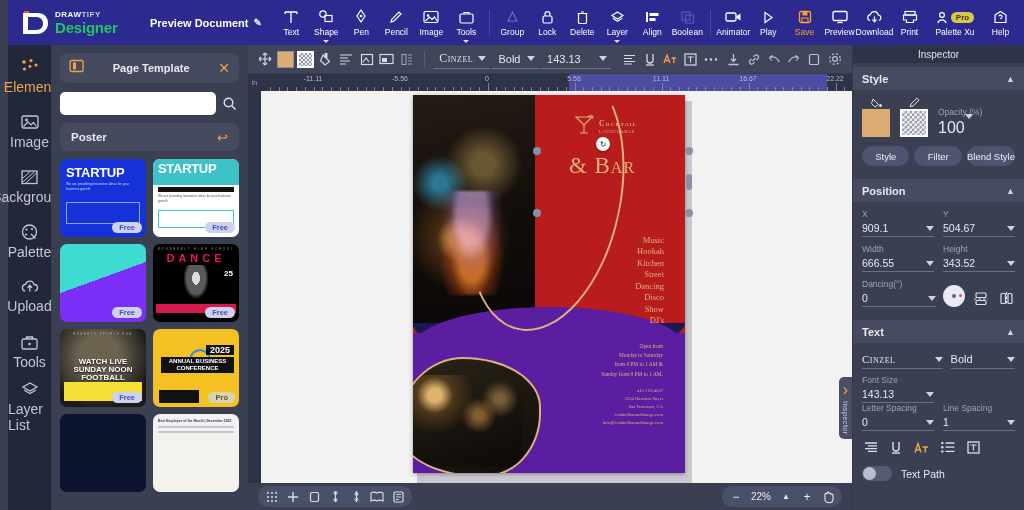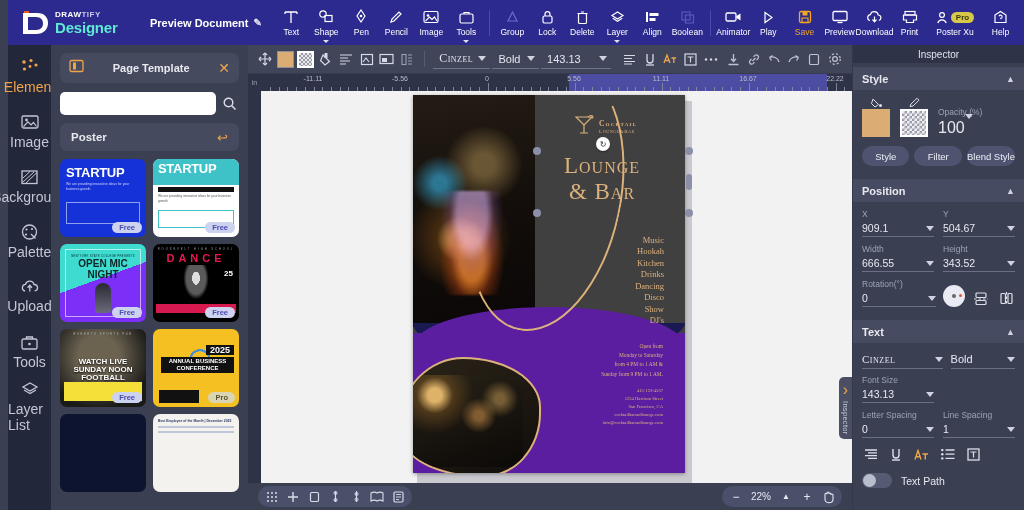--- a/index.html
+++ b/index.html
@@ -17,21 +17,21 @@
     flex:0 0 45px; position:relative;
   }
   .logo-wrap { display:flex; align-items:center; padding-left:12px; width:128px; }
   .logo-mark {
     width:30px; height:28px; position:relative; margin-right:5px;
   }
   .logo-mark svg { display:block; }
   .logo-text { line-height:1; }
   .logo-top { font-size:8px; font-weight:bold; letter-spacing:.5px; color:#fff; }
   .logo-top .tif { color:#c9c8e8; }
-  .logo-bottom { font-size:15px; font-weight:bold; color:#5eead4; letter-spacing:-0.2px; margin-top:1px;}
+  .logo-bottom { font-size:15px; font-weight:bold; color:#22c55e; letter-spacing:-0.2px; margin-top:1px;}
   .doc-title {
     font-size:11px; color:#fff; font-weight:bold; display:flex; align-items:center;
     margin-left:14px; white-space:nowrap;
   }
   .doc-title .pencil { margin-left:5px; font-size:10px; opacity:.9; }
 
   .tool-group { display:flex; align-items:center; height:45px; }
   .tb-item {
     width:35px; height:45px; display:flex; flex-direction:column; align-items:center;
     justify-content:center; gap:1px; cursor:pointer; position:relative;
@@ -184,21 +184,21 @@
   .ruler-v { width:13px; flex:0 0 13px; background:#2e3347; position:relative; overflow:hidden;}
   .stage {
     flex:1; background:#f2f2f2; position:relative; overflow:hidden;
     display:flex; align-items:center; justify-content:center;
   }
 
   
   .poster-shadow { position:absolute; left:156px; top:10px; width:275px; height:382px; background:#c9c9cf; }
   .poster {
     position:absolute; left:152px; top:4px; width:272px; height:378px;
-    background:#404040; overflow:hidden; box-shadow:0 1px 4px rgba(0,0,0,.35);
+    background:#b91c1c; overflow:hidden; box-shadow:0 1px 4px rgba(0,0,0,.35);
   }
   .p-photo {
     position:absolute; left:0; top:0; width:122px; height:232px;
     background:
       radial-gradient(circle at 38% 62%, rgba(255,190,90,.75) 0 5%, rgba(255,150,40,.22) 14%, transparent 32%),
       radial-gradient(circle at 22% 38%, rgba(60,200,255,.55) 0 4%, transparent 16%),
       radial-gradient(circle at 58% 30%, rgba(255,210,120,.35) 0 6%, transparent 22%),
       linear-gradient(170deg,#241c14 0%, #120d0a 55%, #0a0707 100%);
   }
   .p-glass {
@@ -540,21 +540,21 @@
         <span class="lbl">Print</span>
       </div>
       <div class="tb-item user-item">
         <span class="ic user-row">
           <svg width="12" height="13" viewBox="0 0 12 13">
               <circle cx="6" cy="4" r="2.4" stroke="#fff" fill="none" stroke-width="1.2"></circle>
               <path d="M1.8 12 a4.4 4.4 0 0 1 8.4 0" stroke="#fff" fill="none" stroke-width="1.2"></path>
             </svg>
           <span class="pro-badge">Pro</span>
         </span>
-        <span class="lbl">Poster Xu</span>
+        <span class="lbl">Palette Xu</span>
       </div>
       <div class="tb-item" style="margin-right:6px">
         <span class="ic">
             <svg width="15" height="14" viewBox="0 0 15 14">
               <path d="M2 5 L7.5 1.5 L13 5 v7.5 H2 Z" stroke="#fff" fill="none" stroke-width="1.2"></path>
               <path d="M6 6.2 a1.6 1.6 0 1 1 1.8 2.1 v1" stroke="#fff" fill="none" stroke-width="1.1"></path>
             </svg>
           </span>
         <span class="lbl">Help</span>
       </div>
@@ -657,25 +657,20 @@
 
         <div class="tpl-card t-startup-teal">
           <div class="tband">STARTUP</div>
           <div class="blk"></div>
           <div class="s">We are providing innovative ideas for your business growth</div>
           <div class="bx"></div>
           <span class="badge free">Free</span>
         </div>
 
         <div class="tpl-card t-openmic">
-          <div class="inner">
-            <div class="k">NEW YORK STATE COLLEGE PRESENTS</div>
-            <div class="h">OPEN MIC NIGHT</div>
-            <div class="mic"></div>
-          </div>
           <span class="badge free">Free</span>
         </div>
 
         <div class="tpl-card t-dance">
           <div class="top">ROOSEVELT HIGH SCHOOL</div>
           <div class="h">DANCE</div>
           <div class="fig"></div>
           <div class="num">25</div>
           <div class="pink"></div>
           <span class="badge free">Free</span>
@@ -942,29 +937,28 @@
                   <path d="M15 4 C18 1 21 3 19.5 5.5" stroke="#dcb17c" fill="none" stroke-width="1.1"></path>
                 </svg>
               </span>
               <span class="txt">
                 <div class="l1">Cocktail</div>
                 <div class="l2">Lounge&amp;Bar</div>
               </span>
             </div>
 
             <div class="p-head p-gold">
-              <div>Lounge</div>
               <div>&amp; Bar</div>
             </div>
 
             <div class="p-menu p-gold">
               <div>Music</div>
               <div>Hookah</div>
               <div>Kitchen</div>
-              <div>Drinks</div>
+              <div>Street</div>
               <div>Dancing</div>
               <div>Disco</div>
               <div>Show</div>
               <div>DJ's</div>
             </div>
 
             <div class="p-hours p-gold" style="white-space:pre-line">Open from
 Monday to Saturday
 from 4 PM to 1 AM &amp;
 Sunday from 9 PM to 1 AM.</div>
@@ -1128,21 +1122,21 @@
           <div class="fld">
             <div class="lab">Height</div>
             <div class="val">
               <span>343.52</span>
               <span class="caret-dn"></span>
             </div>
           </div>
         </div>
         <div class="rot-row">
           <div class="fld" style="flex:1.05">
-            <div class="lab">Rotation(°)</div>
+            <div class="lab">Dancing(°)</div>
             <div class="val">
               <span>0</span>
               <span class="caret-dn"></span>
             </div>
           </div>
           <div class="dial">
               <span class="c"></span>
               <span class="d"></span>
             </div>
           <span class="ficon">
@@ -1177,21 +1171,21 @@
             <span class="caret-dn"></span>
           </div>
         </div>
         <div class="fld" style="margin-top:6px">
           <div class="lab">Font Size</div>
           <div class="val" style="width:72px">
             <span>143.13</span>
             <span class="caret-dn"></span>
           </div>
         </div>
-        <div class="row" style="margin-top:7px">
+        <div class="row" style="">
           <div class="fld">
             <div class="lab">Letter Spacing</div>
             <div class="val">
               <span>0</span>
               <span class="caret-dn"></span>
             </div>
           </div>
           <div class="fld">
             <div class="lab">Line Spacing</div>
             <div class="val">

